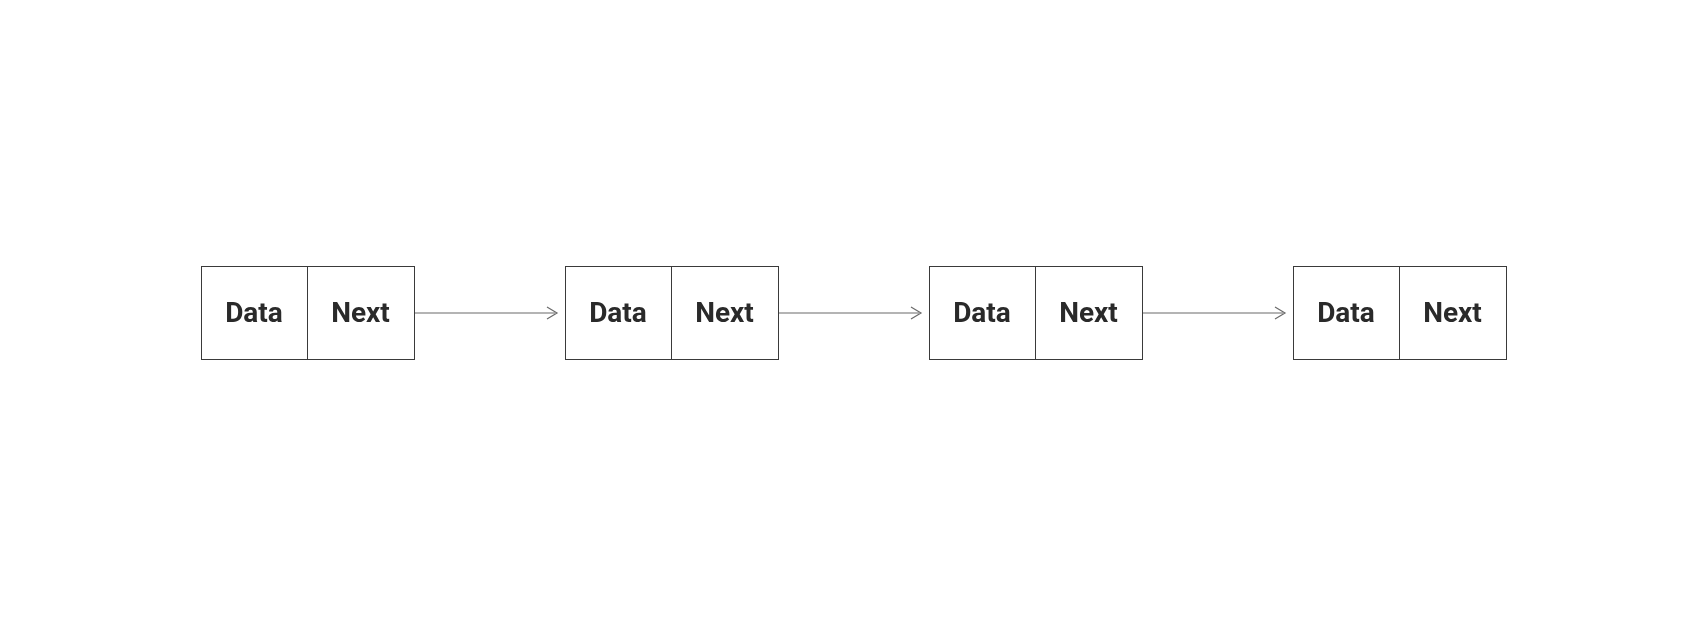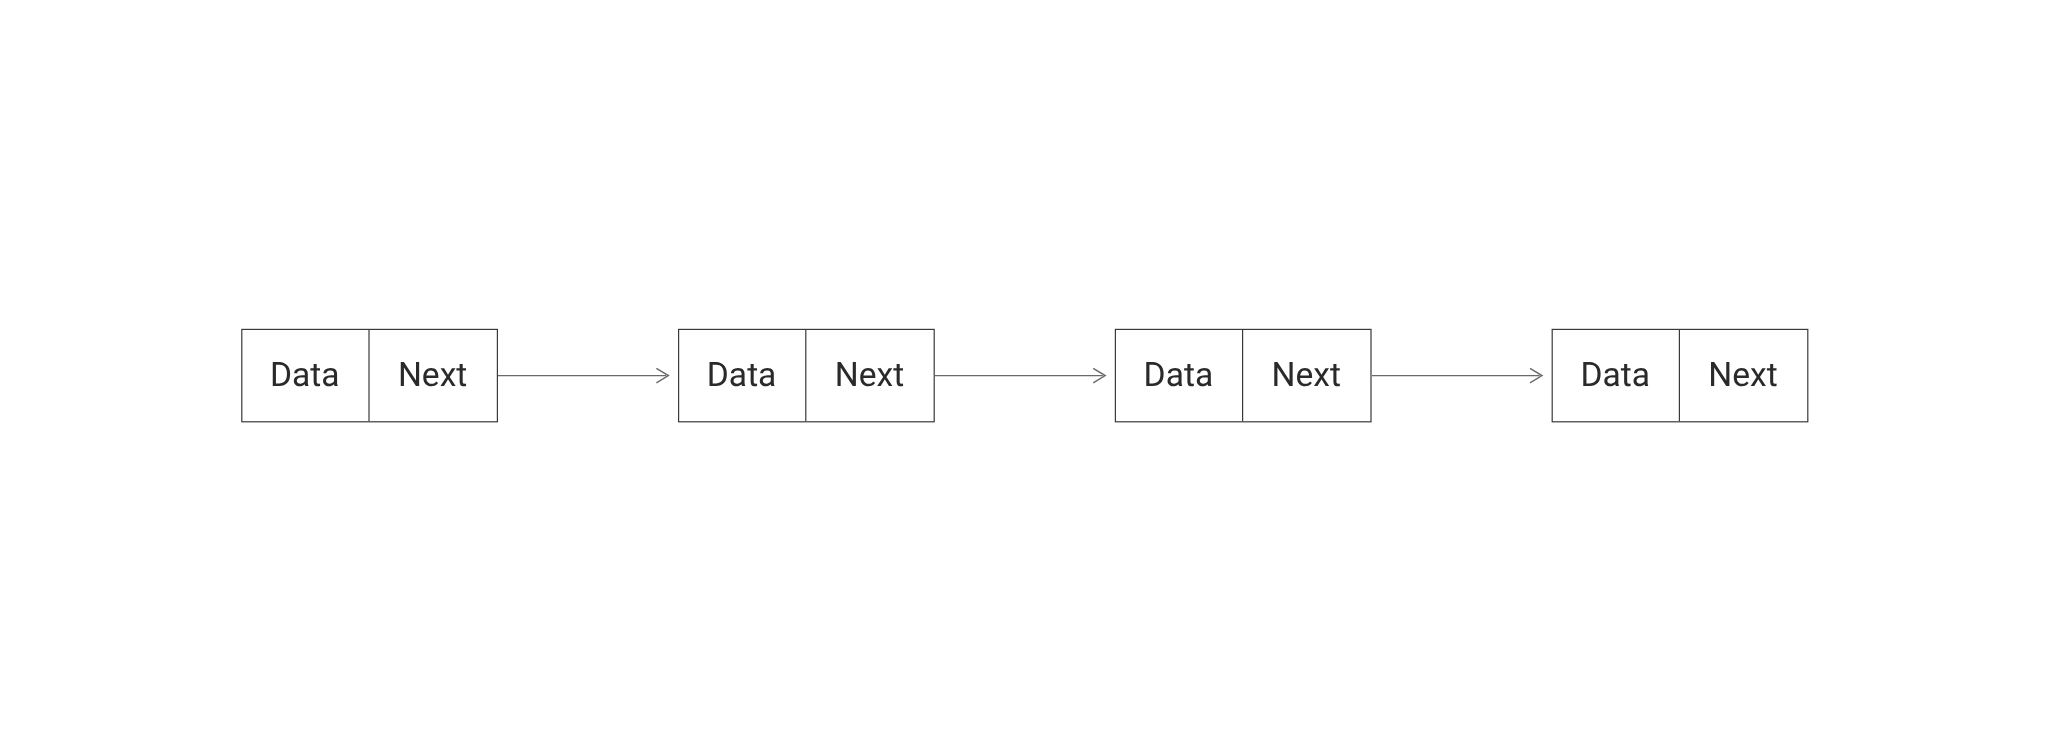--- a/index.html
+++ b/index.html
@@ -20,27 +20,27 @@
       display: flex;
       align-items: center;
       gap: 0;
     }
     .node {
       display: flex;
       border: 1.5px solid #3a3a3a;
     }
     .cell {
       width: 106px;
-      height: 76px;
+      height: 92px;
       display: flex;
       align-items: center;
       justify-content: center;
       font-size: 28px;
       color: #2a2a2a;
-      font-weight: 400;
+      font-weight: 700;
     }
     .cell:first-child {
       border-right: 1.5px solid #3a3a3a;
     }
     .arrow {
       width: 150px;
       height: 20px;
       display: flex;
       align-items: center;
       position: relative;

